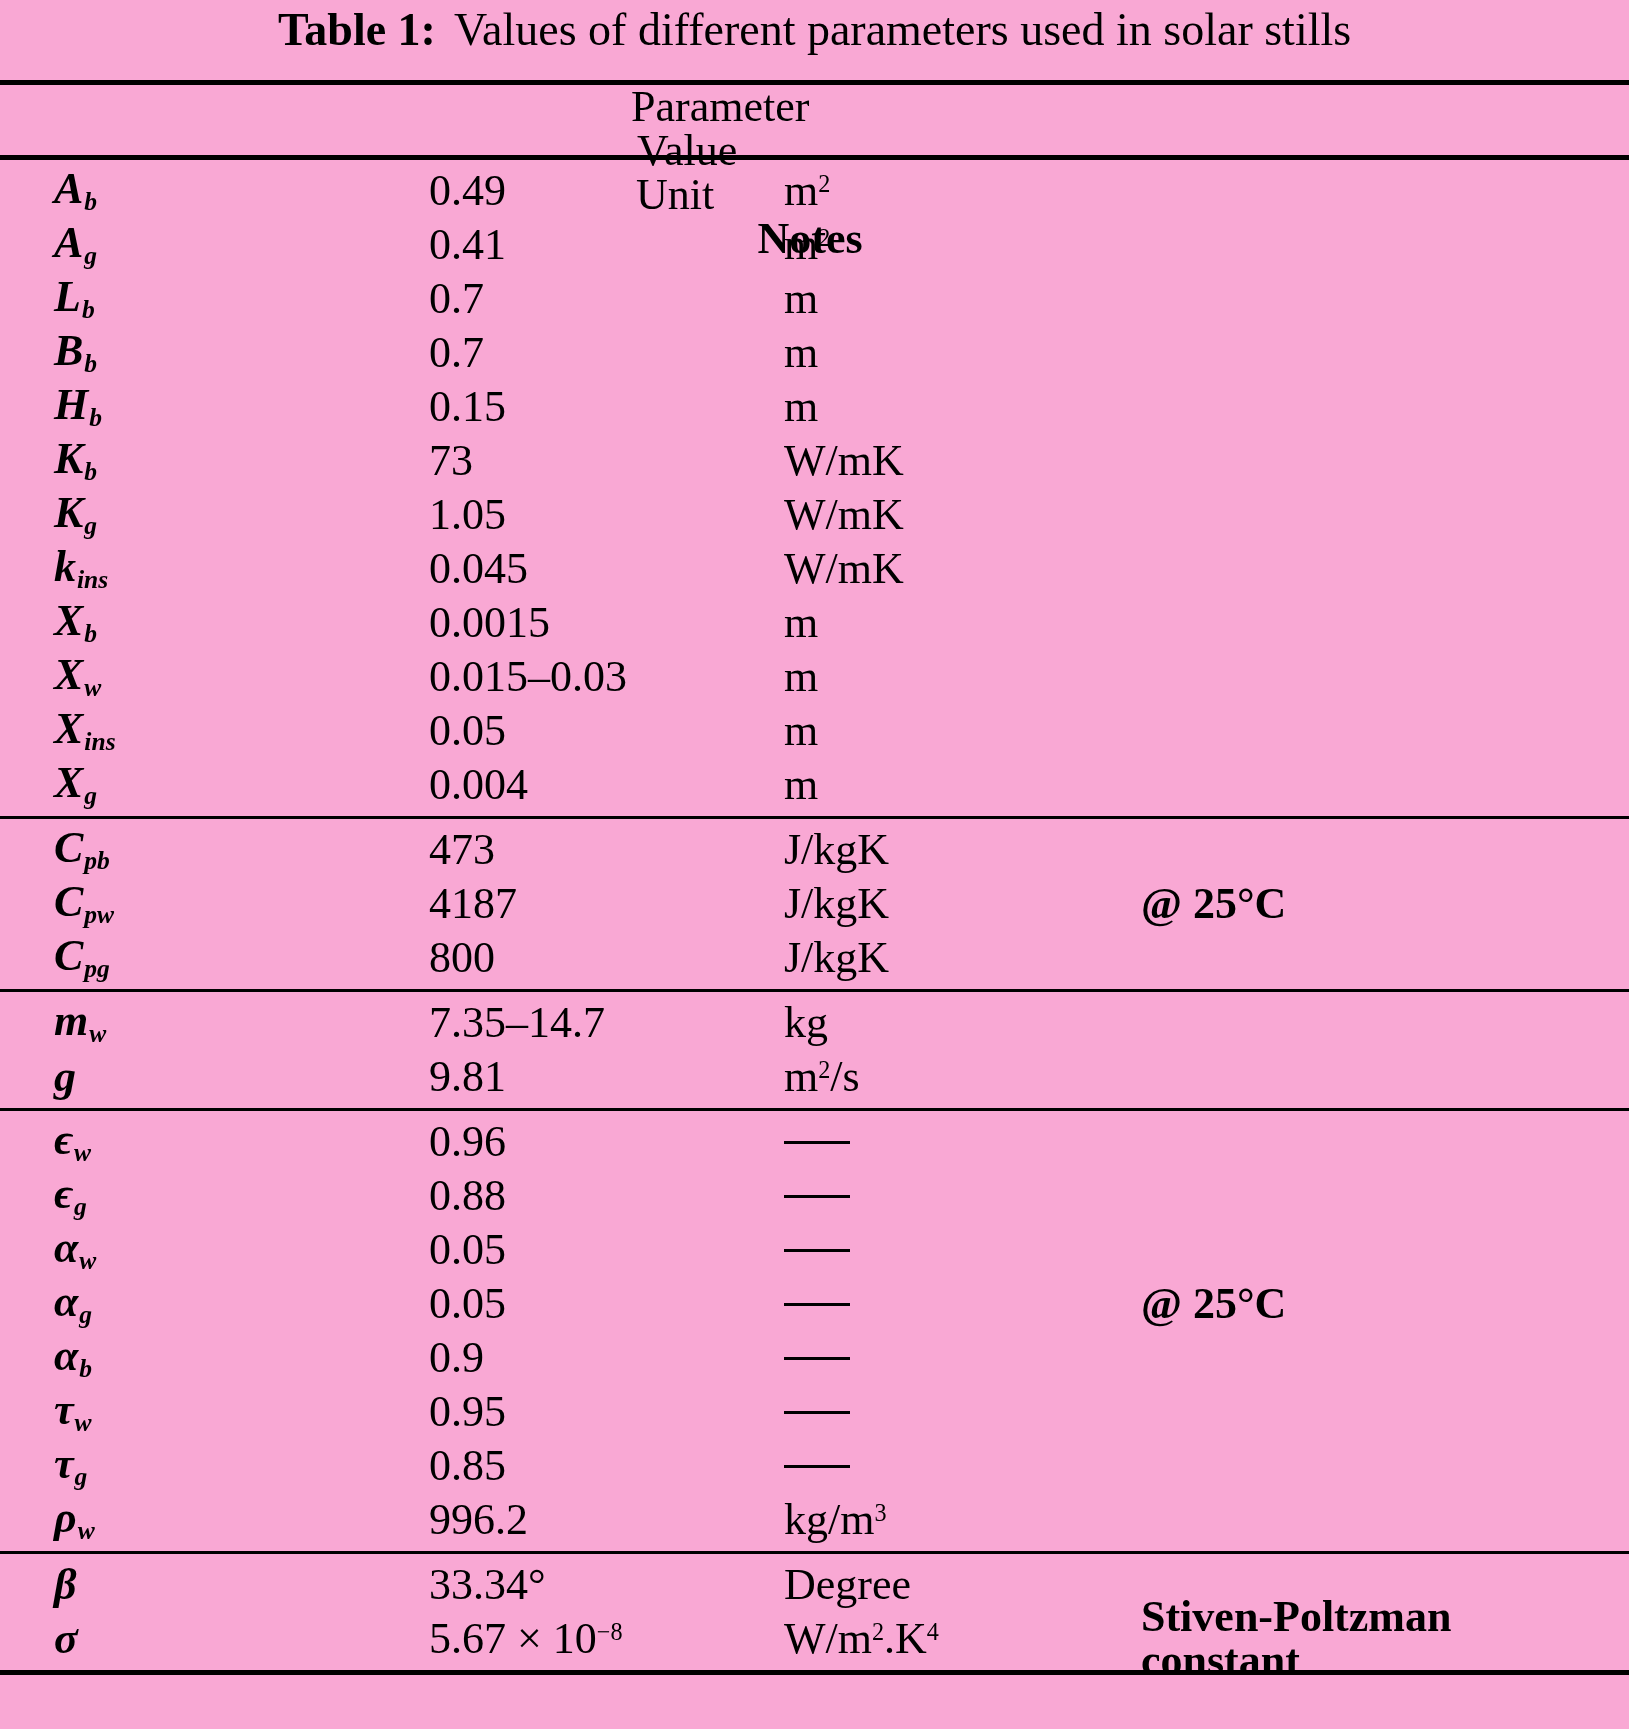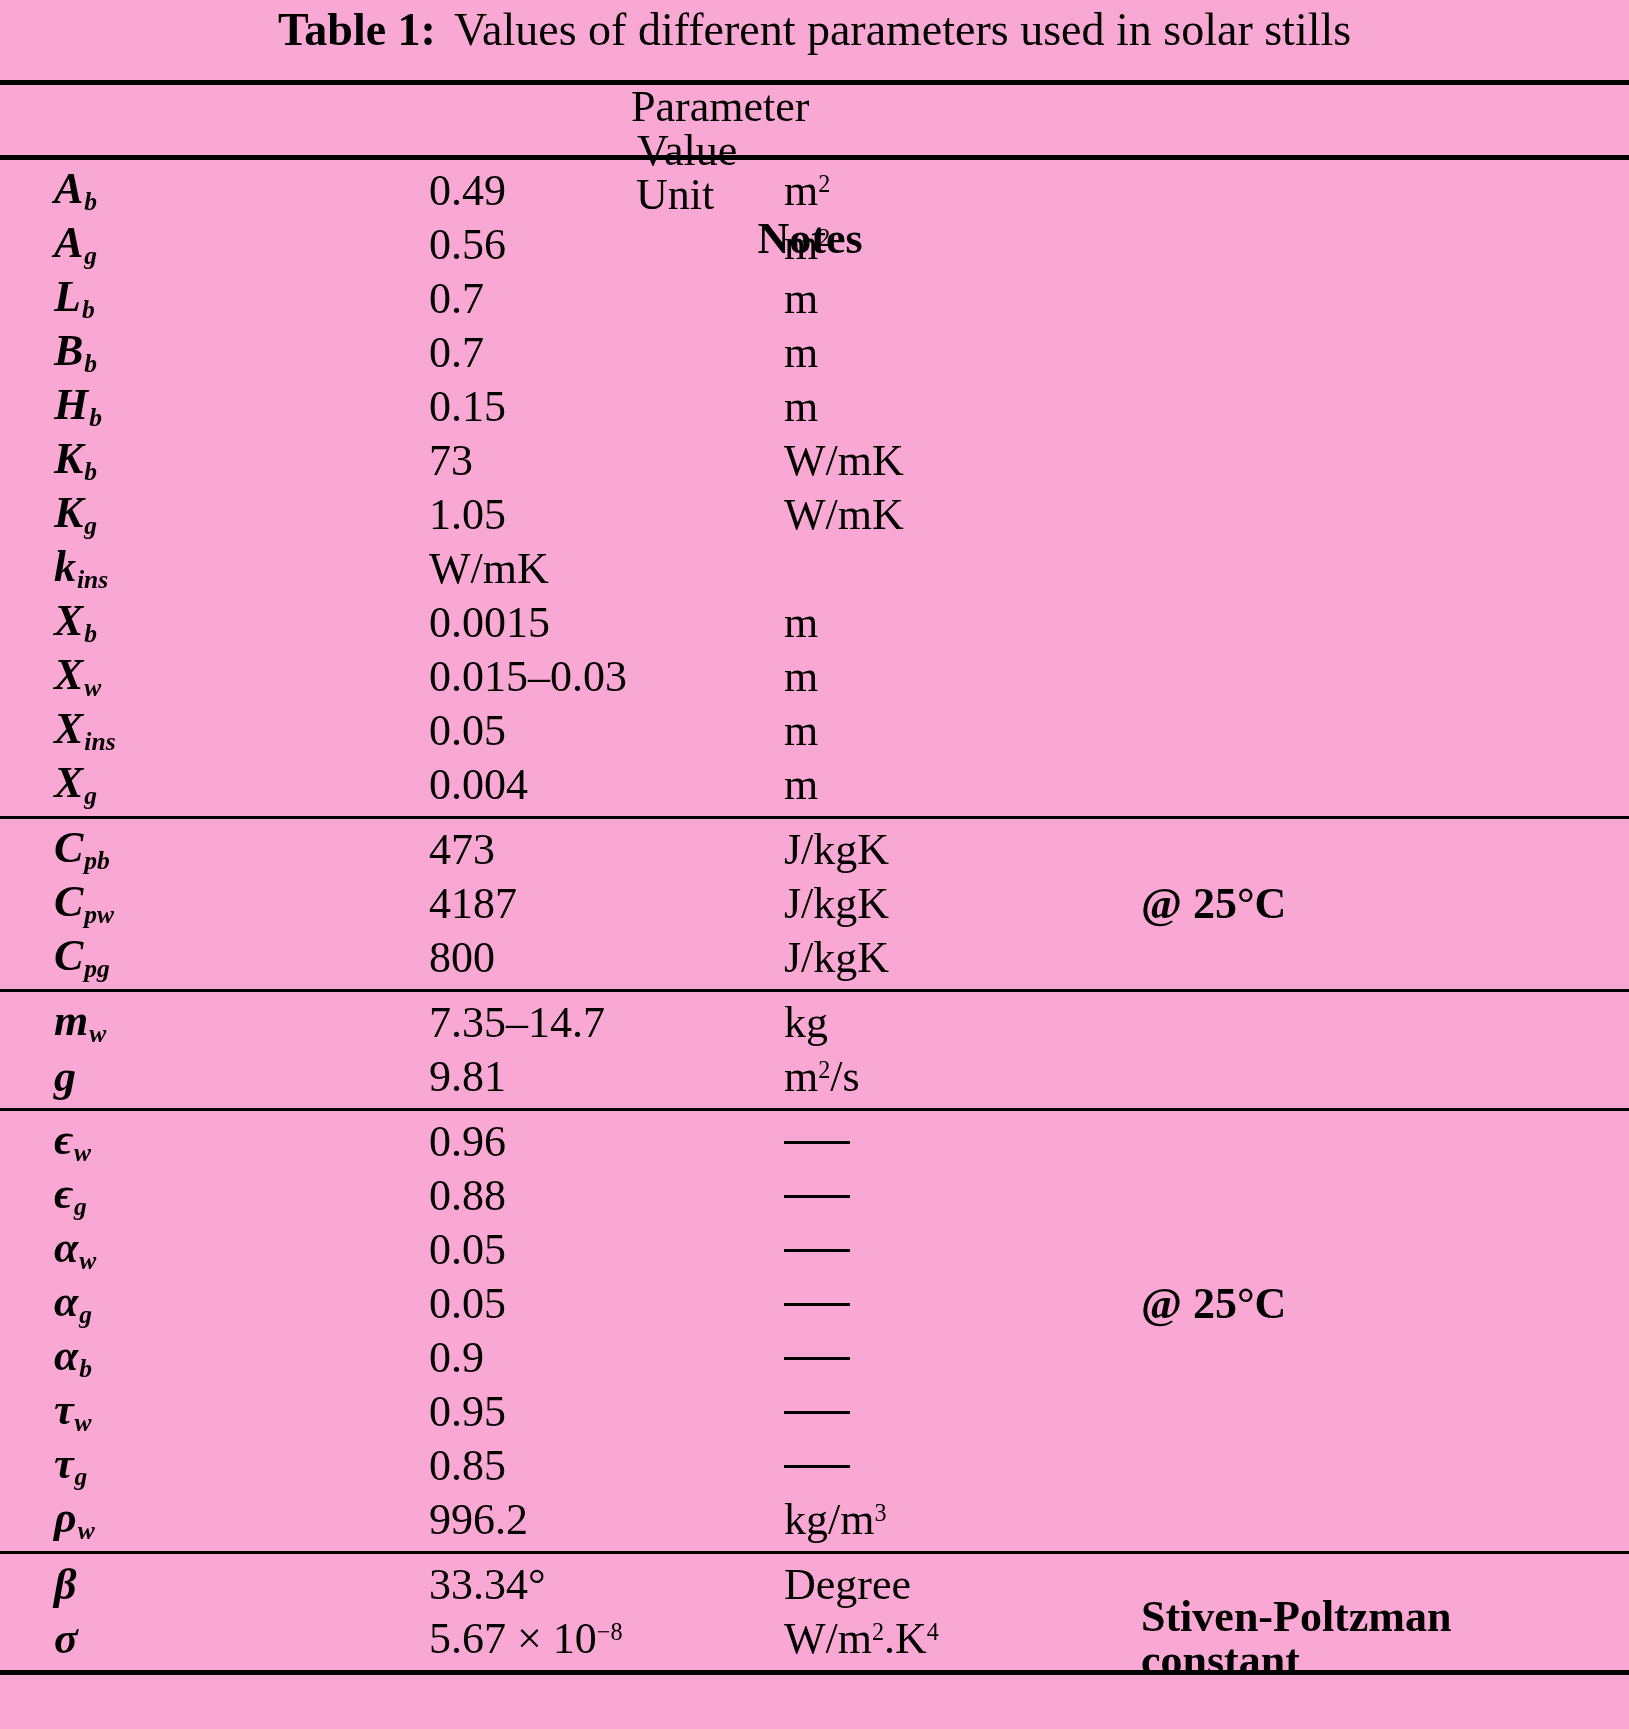--- a/index.html
+++ b/index.html
@@ -86,21 +86,21 @@
   <div id="table-body">
       <div class="group">
         <div class="row">
           <div class="cell c1 param">A<sub>b</sub></div>
           <div class="cell c2 value">0.49</div>
           <div class="cell c3 unit">m<sup>2</sup></div>
           <div class="cell c4 note"></div>
         </div>
         <div class="row">
           <div class="cell c1 param">A<sub>g</sub></div>
-          <div class="cell c2 value">0.56</div>
+          <div class="cell c2 value">0.41</div>
           <div class="cell c3 unit">m<sup>2</sup></div>
           <div class="cell c4 note"></div>
         </div>
         <div class="row">
           <div class="cell c1 param">L<sub>b</sub></div>
           <div class="cell c2 value">0.7</div>
           <div class="cell c3 unit">m</div>
           <div class="cell c4 note"></div>
         </div>
         <div class="row">
@@ -122,20 +122,21 @@
           <div class="cell c4 note"></div>
         </div>
         <div class="row">
           <div class="cell c1 param">K<sub>g</sub></div>
           <div class="cell c2 value">1.05</div>
           <div class="cell c3 unit">W/mK</div>
           <div class="cell c4 note"></div>
         </div>
         <div class="row">
           <div class="cell c1 param">k<sub>ins</sub></div>
+          <div class="cell c2 value">0.045</div>
           <div class="cell c3 unit">W/mK</div>
           <div class="cell c4 note"></div>
         </div>
         <div class="row">
           <div class="cell c1 param">X<sub>b</sub></div>
           <div class="cell c2 value">0.0015</div>
           <div class="cell c3 unit">m</div>
           <div class="cell c4 note"></div>
         </div>
         <div class="row">

